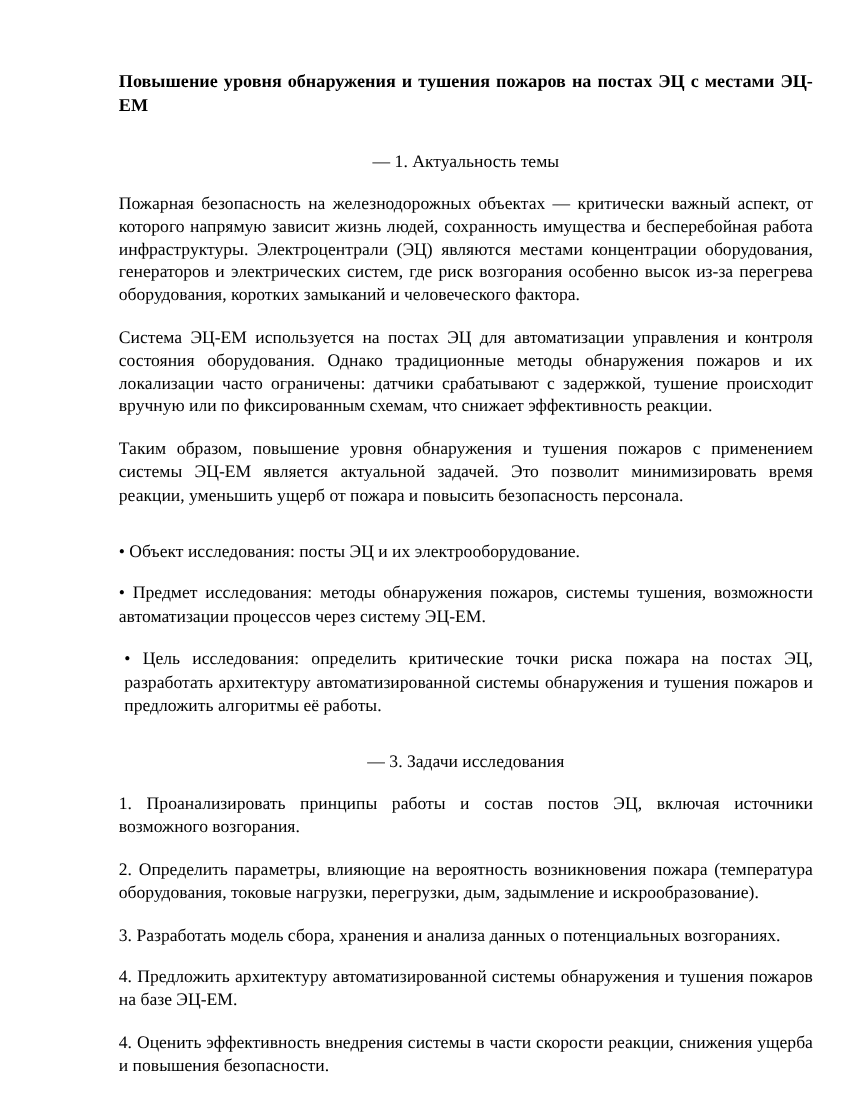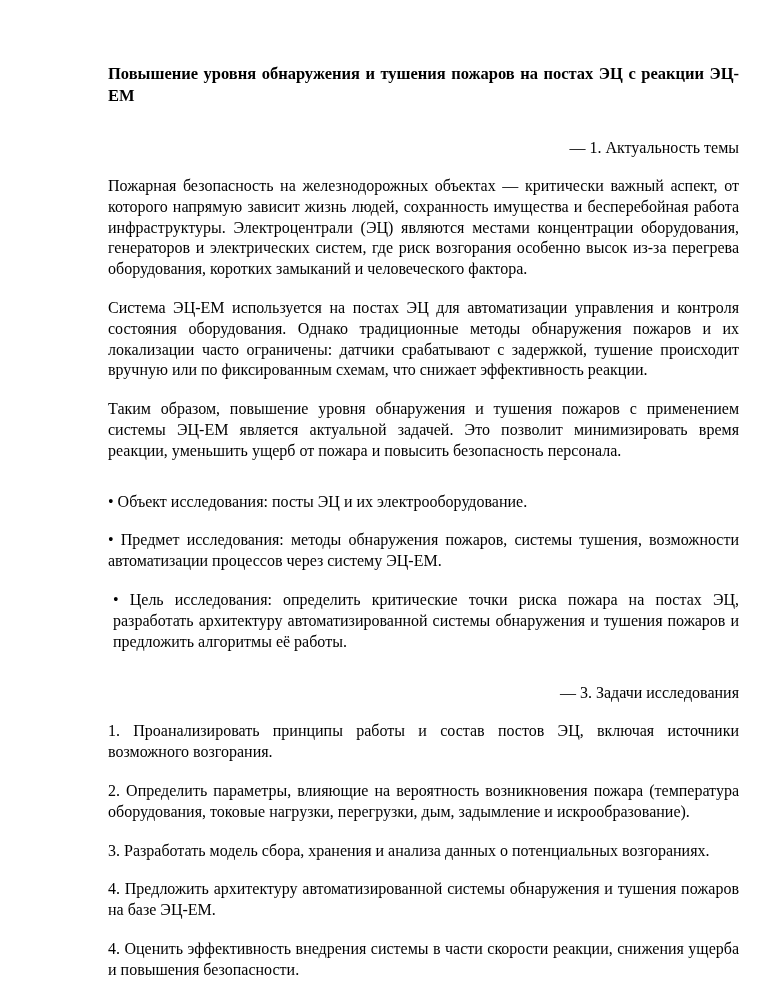--- a/index.html
+++ b/index.html
@@ -28,38 +28,38 @@
     text-align: justify;
     margin: 0;
   }
   .section {
     margin-top: 30px;
   }
   .section-heading {
     font-size: 16px;
     line-height: 21px;
     margin: 0 0 7px 0;
-    text-align: right;
+    text-align: center;
   }
   .para {
     font-size: 16px;
     line-height: 20.8px;
     text-align: justify;
     margin: 18px 0 0 0;
   }
   .indent-small {
     padding-left: 5px;
   }
 </style>
 </head>
 <body>
 
 <div class="page">
 
-  <h1 class="doc-title">Повышение уровня обнаружения и тушения пожаров на постах ЭЦ с реакции ЭЦ-ЕМ</h1>
+  <h1 class="doc-title">Повышение уровня обнаружения и тушения пожаров на постах ЭЦ с местами ЭЦ-ЕМ</h1>
 
   <div class="section">
     <p class="section-heading">— 1. Актуальность темы</p>
     <p class="para">Пожарная безопасность на железнодорожных объектах — критически важный аспект, от которого напрямую зависит жизнь людей, сохранность имущества и бесперебойная работа инфраструктуры. Электроцентрали (ЭЦ) являются местами концентрации оборудования, генераторов и электрических систем, где риск возгорания особенно высок из-за перегрева оборудования, коротких замыканий и человеческого фактора.</p>
     <p class="para">Система ЭЦ-ЕМ используется на постах ЭЦ для автоматизации управления и контроля состояния оборудования. Однако традиционные методы обнаружения пожаров и их локализации часто ограничены: датчики срабатывают с задержкой, тушение происходит вручную или по фиксированным схемам, что снижает эффективность реакции.</p>
     <p class="para">Таким образом, повышение уровня обнаружения и тушения пожаров с применением системы ЭЦ-ЕМ является актуальной задачей. Это позволит минимизировать время реакции, уменьшить ущерб от пожара и повысить безопасность персонала.</p>
   </div>
 
   <div class="section">
     <p class="para">• Объект исследования: посты ЭЦ и их электрооборудование.</p>

